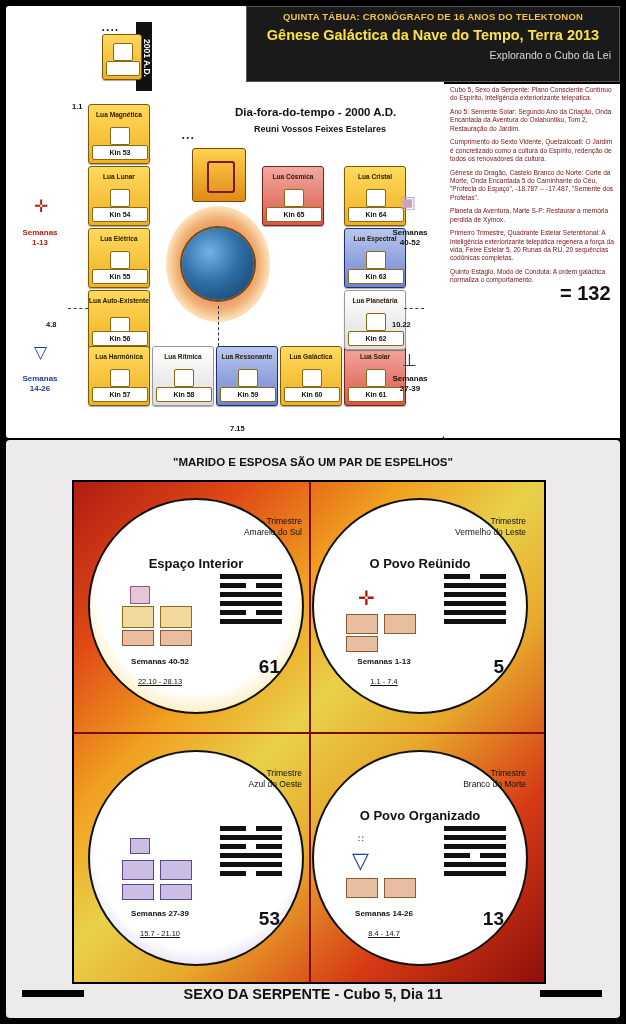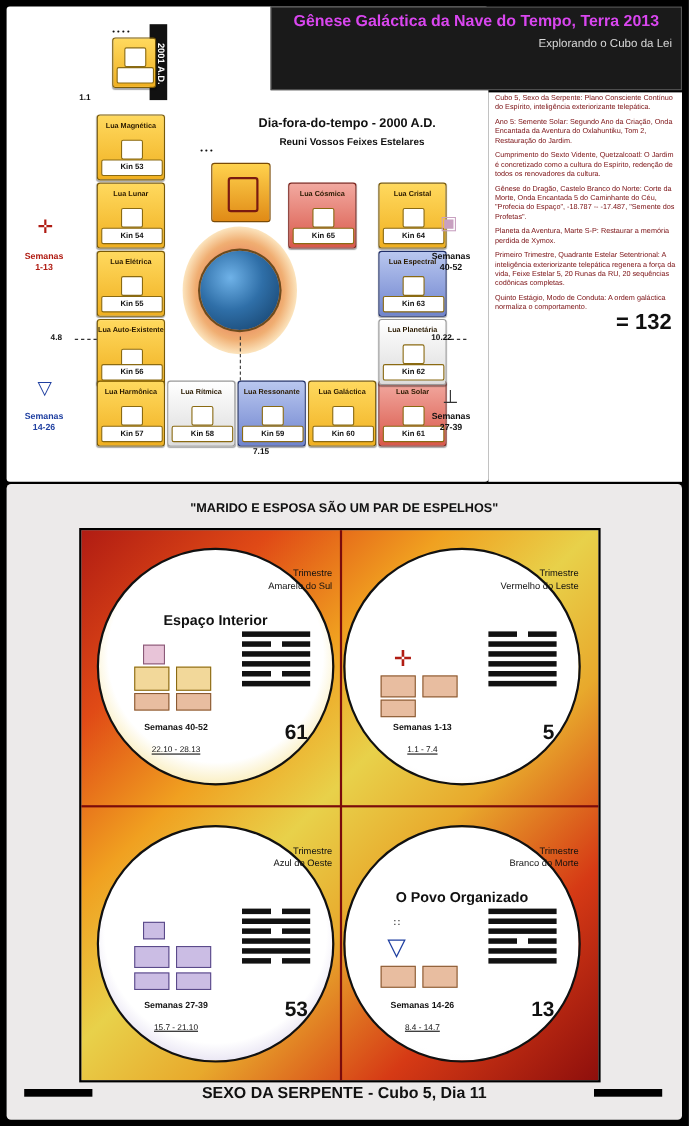--- a/index.html
+++ b/index.html
@@ -3,21 +3,21 @@
 <meta charset="utf-8">
 <style>
   html,body{margin:0;padding:0;background:#000;}
   body{width:626px;height:1024px;font-family:"Liberation Sans",sans-serif;}
   #page{position:relative;width:626px;height:1024px;background:#000;overflow:hidden;}
 
   
   .banner{position:absolute;left:246px;top:6px;width:372px;height:74px;background:#1a1a1a;
           border:1px solid #555;}
   .banner .l1{color:#f2c14e;font-size:9.5px;font-weight:bold;text-align:center;margin-top:4px;letter-spacing:.2px;}
-  .banner .l2{color:#d946ef;font-size:14.5px;font-weight:bold;text-align:center;margin-top:5px;}
+  .banner .l2{color:#fde047;font-size:14.5px;font-weight:bold;text-align:center;margin-top:5px;}
   .banner .l3{color:#d8d8d8;font-size:10.5px;text-align:right;margin-top:6px;margin-right:8px;}
 
   
   .upper{position:absolute;left:6px;top:6px;width:438px;height:432px;background:#fff;
          border-radius:3px;}
   .upperMask{position:absolute;left:444px;top:84px;width:176px;height:354px;background:#fff;}
   .rightCol{position:absolute;left:450px;top:86px;width:166px;height:346px;color:#7a0f12;
             font-size:6.6px;line-height:1.28;}
   .rightCol p{margin:0 0 5px 0;}
 
@@ -59,21 +59,21 @@
   .kin .gl{position:absolute;left:50%;top:22px;margin-left:-9px;width:18px;height:16px;
            background:#fff;border:1px solid #8a6a12;border-radius:2px;}
   .kin .kv{position:absolute;left:3px;bottom:3px;width:54px;height:13px;background:#fff;
            border:1px solid #8a6a12;border-radius:2px;font-size:7px;color:#111;text-align:center;
            line-height:13px;font-weight:bold;}
   .kin.red{background:linear-gradient(#f2a9a0,#d9584a);border-color:#7d2119;}
   .kin.blue{background:linear-gradient(#b9c7ef,#6f84cf);border-color:#1f2f6b;}
   .kin.white{background:linear-gradient(#ffffff,#dcdcdc);border-color:#999;}
   .kin.yellow{background:linear-gradient(#ffd95e,#f0b021);border-color:#7a5a05;}
 
-  .lbl{position:absolute;font-size:7.5px;color:#111;}
+  .lbl{position:absolute;font-size:7.5px;color:#111;margin-top:18px;}
   .seasonL{position:absolute;font-size:8px;font-weight:bold;text-align:center;line-height:1.2;}
   .dashedline{position:absolute;border-top:1px dashed #333;}
 
   .hdr2{position:absolute;font-size:11.5px;font-weight:bold;color:#111;padding-left:13px;}
   .hdr3{position:absolute;font-size:9px;font-weight:bold;color:#111;margin-left:16px;}
   .yearTag{position:absolute;left:130px;top:16px;width:16px;height:66px;background:#111;color:#fff;
            font-size:8.5px;font-weight:bold;writing-mode:vertical-rl;text-align:center;padding-top:3px;}
   .earth{position:absolute;left:176px;top:222px;width:72px;height:72px;border-radius:50%;
          background:radial-gradient(circle at 38% 34%,#6fb2e8 0%,#2f6fa8 45%,#123b63 100%);
          box-shadow:0 0 0 2px #6d4b1d;}
@@ -216,20 +216,21 @@
     <p>Cubo 5, Sexo da Serpente: Plano Consciente Contínuo do Espírito, inteligência exteriorizante telepática.</p>
     <p>Ano 5: Semente Solar: Segundo Ano da Criação, Onda Encantada da Aventura do Oxlahuntiku, Tom 2, Restauração do Jardim.</p>
     <p>Cumprimento do Sexto Vidente, Quetzalcoatl: O Jardim é concretizado como a cultura do Espírito, redenção de todos os renovadores da cultura.</p>
     <p>Gênese do Dragão, Castelo Branco do Norte: Corte da Morte, Onda Encantada 5 do Caminhante do Céu, "Profecia do Espaço", -18.787 -- -17.487, "Semente dos Profetas".</p>
     <p>Planeta da Aventura, Marte S-P: Restaurar a memória perdida de Xymox.</p>
     <p>Primeiro Trimestre, Quadrante Estelar Setentrional: A inteligência exteriorizante telepática regenera a força da vida, Feixe Estelar 5, 20 Runas da RU, 20 sequências codônicas completas.</p>
     <p>Quinto Estágio, Modo de Conduta: A ordem galáctica normaliza o comportamento.</p>
   </div>
 
   <div class="banner">
+    <div class="l1">QUINTA TÁBUA: CRONÓGRAFO DE 16 ANOS DO TELEKTONON</div>
     <div class="l2">Gênese Galáctica da Nave do Tempo, Terra 2013</div>
     <div class="l3">Explorando o Cubo da Lei</div>
   </div>
 
   <div class="lower">
     <div class="lowerTitle">"MARIDO E ESPOSA SÃO UM PAR DE ESPELHOS"</div>
 
     <div class="quadBox">
       <div class="vline"></div>
       <div class="hline"></div>
@@ -258,20 +259,21 @@
         <div class="qWeeks">Semanas 40-52</div>
         <div class="qDates">22.10 - 28.13</div>
         <div class="qNum">61</div>
       </div>
 
       <div class="circ c-ur">
         <div class="qTrim">
           <span>Trimestre</span><br>
           <span>Vermelho do Leste</span>
         </div>
+        <div class="qName">O Povo Reünido</div>
         <div class="qIcons">
           <div style="position:absolute;left:18px;top:0;font-size:20px;color:#b01c13;">✛</div>
           <div style="position:absolute;left:6px;top:28px;width:30px;height:18px;background:#e8bda0;border:1px solid #8a5a32;"></div>
           <div style="position:absolute;left:44px;top:28px;width:30px;height:18px;background:#e8bda0;border:1px solid #8a5a32;"></div>
           <div style="position:absolute;left:6px;top:50px;width:30px;height:14px;background:#e8bda0;border:1px solid #8a5a32;"></div>
         </div>
         <div class="hexcol">
           <div class="hexline brk"></div>
             <div class="hexline"></div>
             <div class="hexline"></div>

